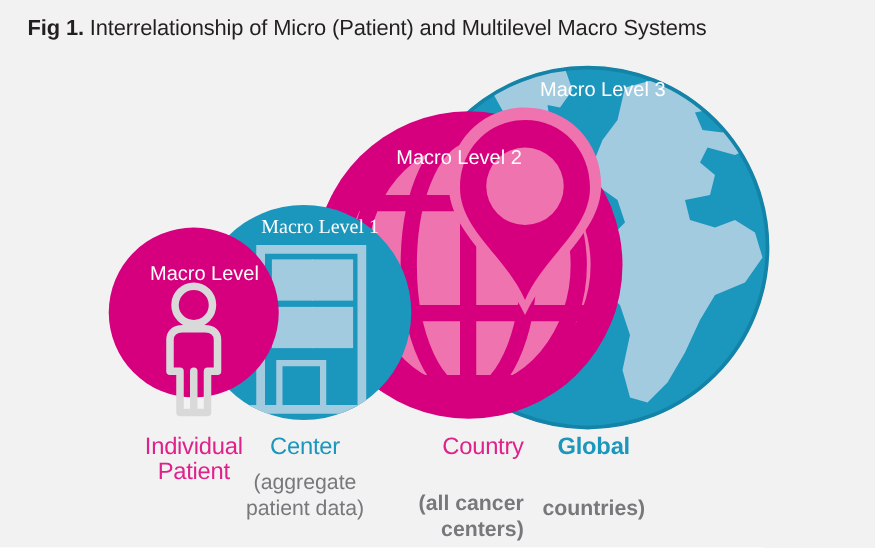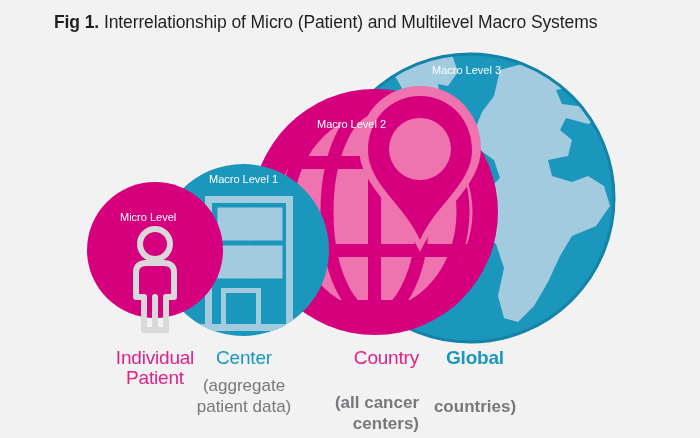--- a/index.html
+++ b/index.html
@@ -16,36 +16,35 @@
     font-family: "Liberation Sans", sans-serif;
   }
   #title {
     position: absolute;
     left: 22px;
     top: 12px;
     font-size: 17.5px;
     color: #231f20;
     letter-spacing: -0.1px;
     white-space: nowrap;
-    margin-left: 32px;
   }
   #title .bold {
     font-weight: bold;
   }
   #stage {
     position: absolute;
     left: 0;
     top: 0;
     width: 700px;
     height: 438px;
   }
   .level-label {
     position: absolute;
     color: #ffffff;
-    font-size: 11px;
+    font-size: 16px;
     white-space: nowrap;
     pointer-events: none;
   }
   .cap {
     position: absolute;
     text-align: center;
     line-height: 1.05;
     white-space: nowrap;
   }
   .cap-title {
@@ -164,22 +163,22 @@
       <circle cx="155" cy="250" r="68" fill="#d6007f"></circle>
       <g fill="none" stroke="#d9d9d9" stroke-width="6" stroke-linejoin="round">
         <circle cx="155" cy="244" r="15"></circle>
         <path d="M136 272 C136 266 140 263 146 263 L164 263 C170 263 174 266 174 272
                  L174 297 L166 297 L166 330 L155 330 L155 297 L155 330 L144 330 L144 297 L136 297 Z"></path>
       </g>
     </g>
 
   </svg>
 
-  <div class="level-label" style="left:120px; top:211px;">Micro Level</div>
-  <div class="level-label" style="left:209px; top:173px;">Macro Level 1</div>
+  <div class="level-label" style="left:120px; top:211px;">Macro Level</div>
+  <div class="level-label" style="left:209px; top:173px;font-family:Liberation Serif, serif;">Macro Level 1</div>
   <div class="level-label" style="left:317px; top:118px;">Macro Level 2</div>
   <div class="level-label" style="left:432px; top:64px;">Macro Level 3</div>
 
   <div class="cap" style="left:95px; top:348px; width:120px;">
     <div class="cap-title pink">Individual</div>
     <div class="cap-title pink">Patient</div>
   </div>
 
   <div class="cap" style="left:187px; top:348px; width:114px;">
     <div class="cap-title teal">Center</div>

